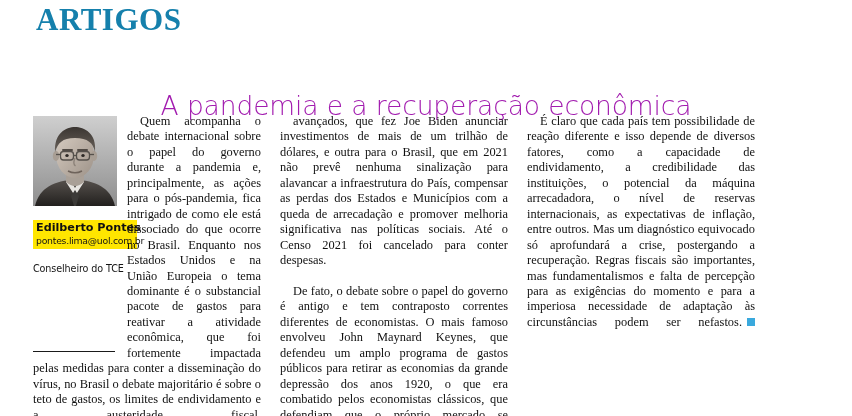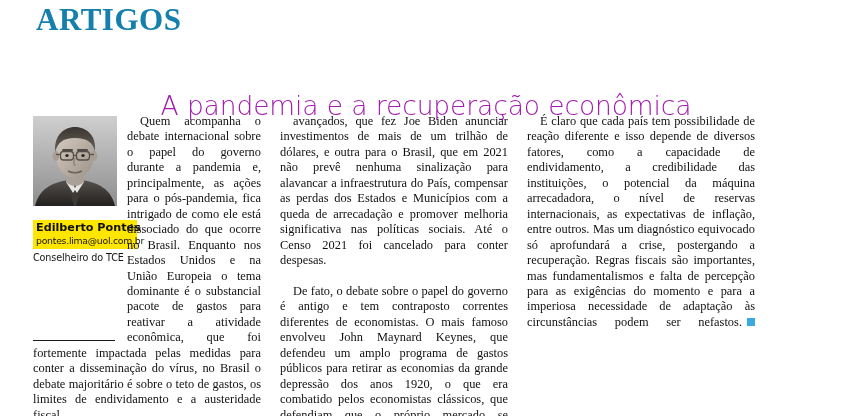--- a/index.html
+++ b/index.html
@@ -129,21 +129,21 @@
     line-height: 12px;
     color: #141414;
     white-space: nowrap;
     letter-spacing: -0.25px;
   }
   .byline-role {
     font-family: "DejaVu Sans", "Liberation Sans", sans-serif;
     font-size: 9.6px;
     line-height: 13px;
     color: #141414;
-    margin-top: 2px;
+    margin-top: 13px;
     white-space: nowrap;
     letter-spacing: -0.1px;
   }
   .byline-rule {
     margin-top: 76px;
     width: 82px;
     height: 0;
     border-top: 1.6px solid #1a1a1a;
   }
 

